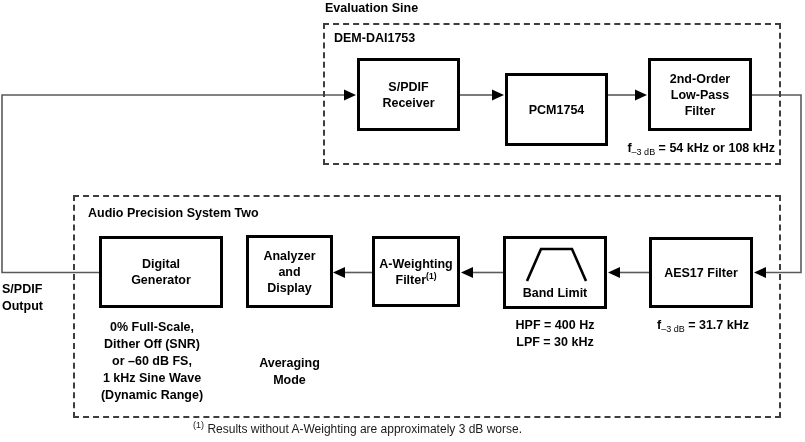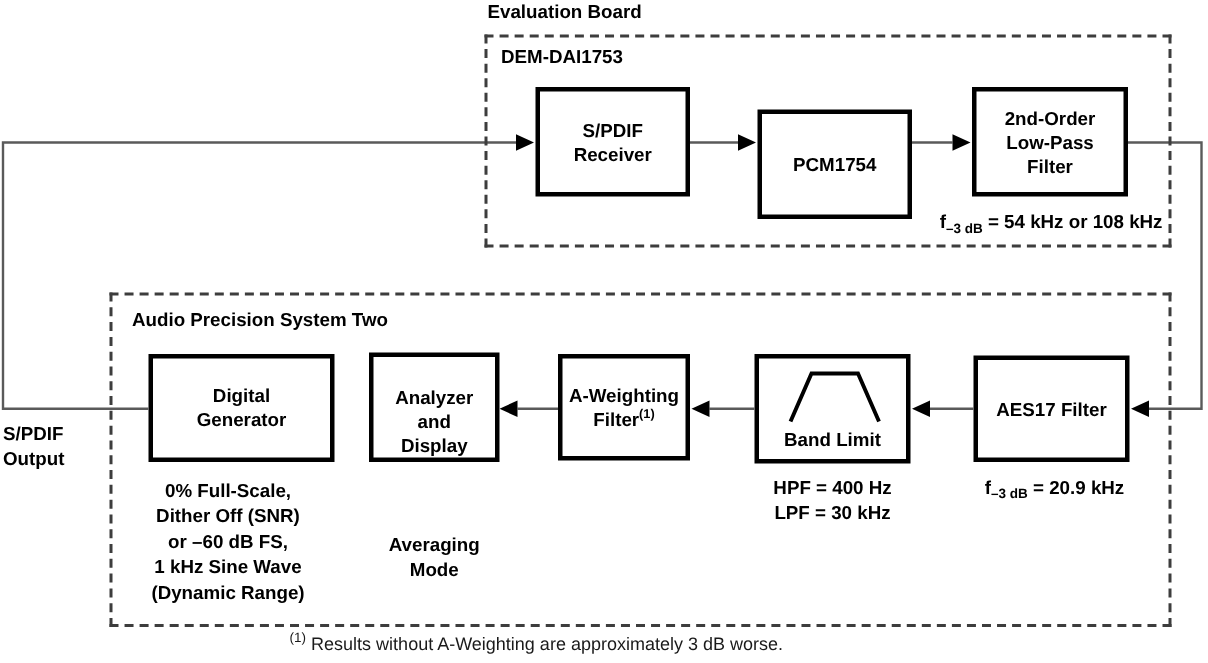--- a/index.html
+++ b/index.html
@@ -22,21 +22,21 @@
   .blabel{
     font-size:12.5px;font-weight:bold;line-height:16px;white-space:pre-line;
   }
   .blabel sup{font-size:8.5px;line-height:0;}
   .caption{
     position:absolute;font-size:12.5px;font-weight:bold;line-height:17px;
     white-space:pre-line;
   }
   .center{text-align:center;}
   .right{text-align:right;}
-  .fsub{font-size:9px;font-weight:bold;vertical-align:-3px;letter-spacing:0px;}
+  .fsub{font-size:9px;font-weight:normal;vertical-align:-3px;letter-spacing:0px;}
   .svg-overlay{position:absolute;left:0;top:0;pointer-events:none;}
   .bl-icon{display:block;margin-bottom:2px;}
   #footnote{
     position:absolute;left:2px;top:420px;width:520px;font-size:12px;
     font-weight:normal;color:#1a1a1a;text-align:right;
   }
   #footnote sup{font-size:9px;}
 </style>
 </head>
 <body>
@@ -57,21 +57,21 @@
       <polygon points="344,89.5 344,100.5 356,95"></polygon>
       <polygon points="492,89.5 492,100.5 504,95"></polygon>
       <polygon points="635,89.5 635,100.5 647,95"></polygon>
       <polygon points="766,267 766,278 754,272.5"></polygon>
       <polygon points="620,267 620,278 608,272.5"></polygon>
       <polygon points="473,267 473,278 461,272.5"></polygon>
       <polygon points="345,267 345,278 333,272.5"></polygon>
     </g>
   </svg>
 
-  <div class="abs group-title" style="left:325px;top:1px;">Evaluation Board</div>
+  <div class="abs group-title" style="left:325px;top:1px;">Evaluation Sine</div>
   <div class="dashed-box" style="left:323px;top:23px;width:458px;height:142px;"></div>
   <div class="abs group-title" style="left:334px;top:31px;">DEM-DAI1753</div>
 
   <div class="block" style="left:357px;top:58px;width:103px;height:73px;">
     <div class="blabel">S/PDIF
 Receiver</div>
   </div>
 
   <div class="block" style="left:505px;top:73px;width:103px;height:73px;">
     <div class="blabel">PCM1754</div>
@@ -91,21 +91,21 @@
   <div class="block" style="left:99px;top:236px;width:124px;height:72px;">
     <div class="blabel">Digital
 Generator</div>
   </div>
   <div class="caption center" style="left:76px;top:319px;width:152px;">0% Full-Scale,
 Dither Off (SNR)
 or –60 dB FS,
 1 kHz Sine Wave
 (Dynamic Range)</div>
 
-  <div class="block" style="left:246px;top:235px;width:87px;height:73px;justify-content:flex-end;">
+  <div class="block" style="left:246px;top:235px;width:87px;height:73px;">
     <div class="blabel">Analyzer
 and
 Display</div>
   </div>
   <div class="caption center" style="left:246px;top:319px;width:87px;margin-top:36px;">Averaging
 Mode</div>
 
   <div class="block" style="left:372px;top:236px;width:88px;height:71px;">
     <div class="blabel"><span>A-Weighting</span><br><span>Filter</span><sup>(1)</sup></div>
   </div>
@@ -115,20 +115,20 @@
       <polyline points="8,36 22,4 53,4 67,36" fill="none" stroke="#000" stroke-width="2.6"></polyline>
     </svg>
     <div class="blabel">Band Limit</div>
   </div>
   <div class="caption center" style="left:503px;top:317px;width:104px;">HPF = 400 Hz
 LPF = 30 kHz</div>
 
   <div class="block" style="left:649px;top:237px;width:104px;height:71px;">
     <div class="blabel">AES17 Filter</div>
   </div>
-  <div class="caption center" style="left:633px;top:317px;width:140px;"><span>f</span><span class="fsub">–3 dB</span><span> = 20.9 kHz</span></div>
+  <div class="caption center" style="left:633px;top:317px;width:140px;"><span>f</span><span class="fsub">–3 dB</span><span> = 31.7 kHz</span></div>
 
   <div class="caption" style="left:2px;top:281px;width:70px;">S/PDIF
 Output</div>
 
   <div id="footnote"><sup>(1)</sup><span> Results without A-Weighting are approximately 3 dB worse.</span></div>
 
 </div>
 
 </body></html>

